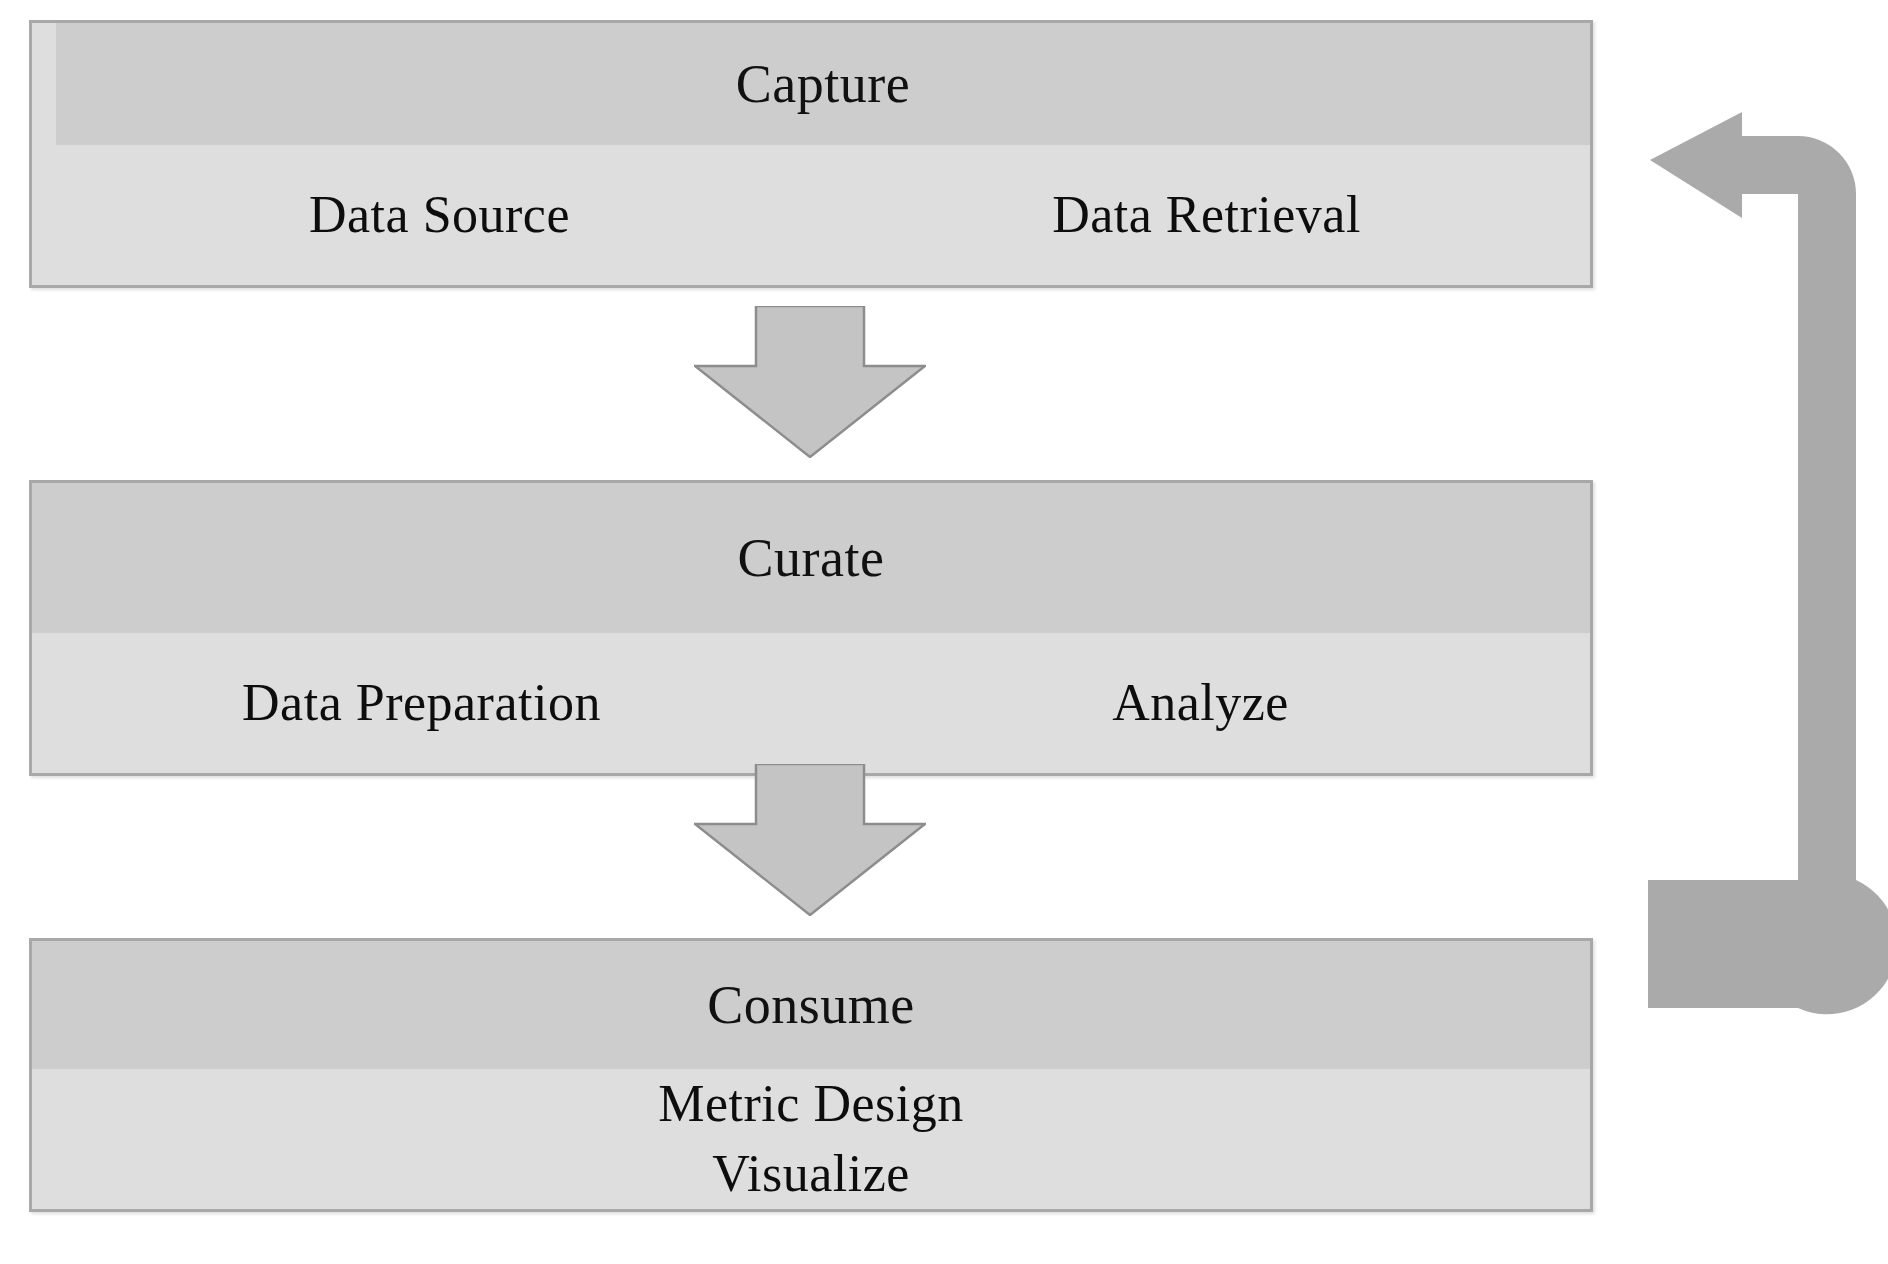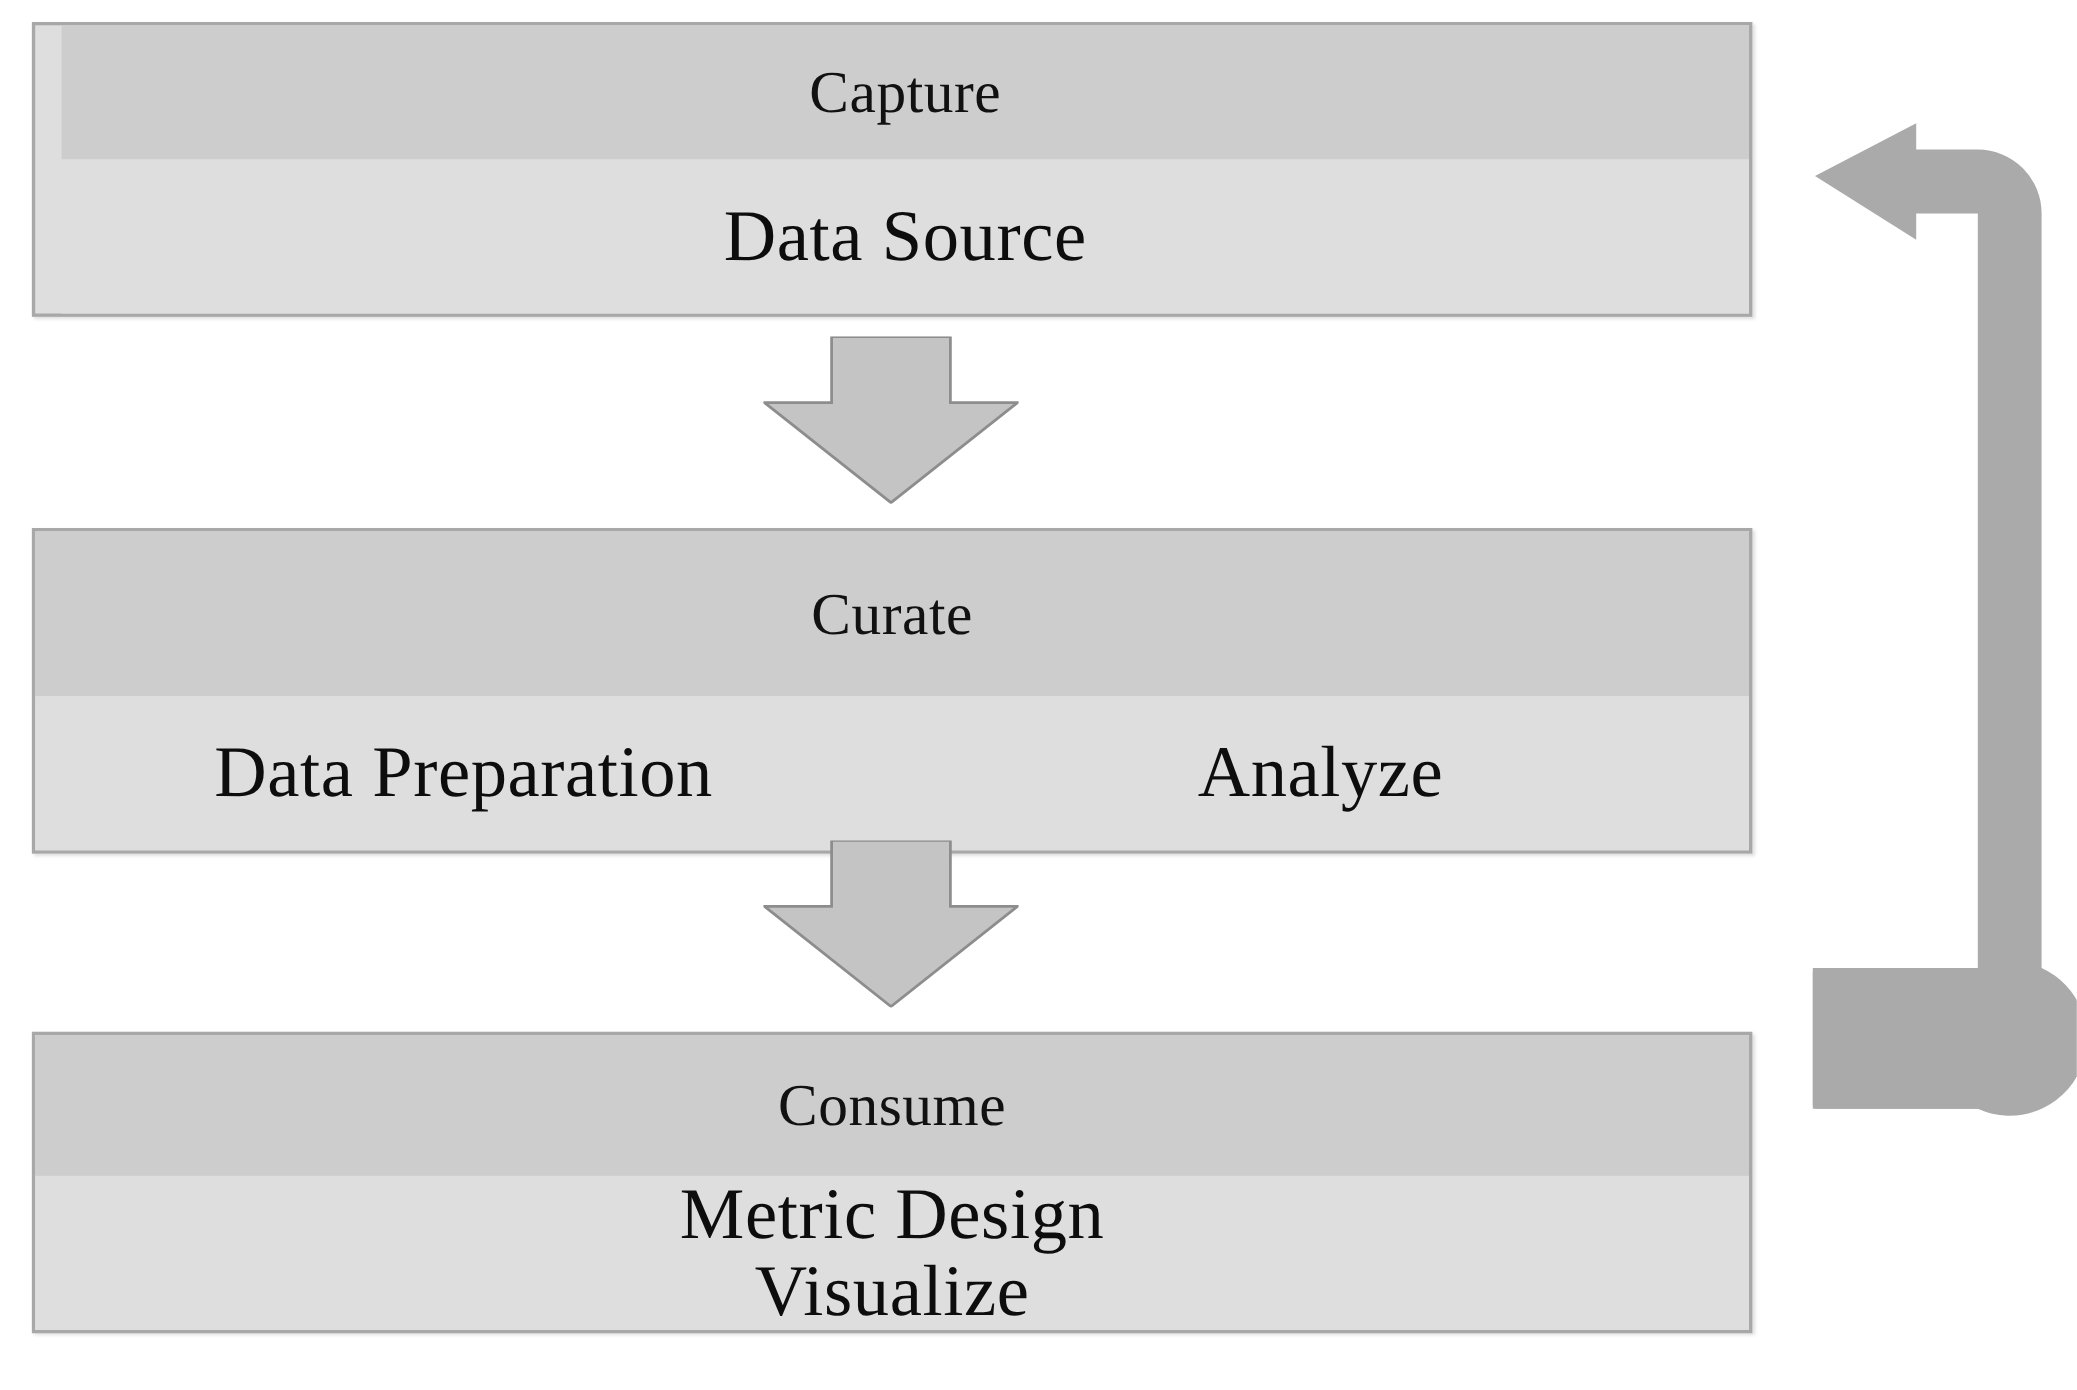--- a/index.html
+++ b/index.html
@@ -45,21 +45,21 @@
     display: flex;
     align-items: center;
     background: #dedede;
   }
   .stage-cell {
     flex: 1 1 50%;
     display: flex;
     align-items: center;
     justify-content: center;
     color: #0d0d0d;
-    font-size: 66px;
+    font-size: 52px;
     line-height: 1;
     letter-spacing: 0.5px;
   }
 
   
   #stage-capture  { top: 20px; padding-left: 24px;  }
   #stage-capture  .stage-body { height: 140px; }
   #stage-curate   { top: 480px; }
   #stage-curate   .stage-body { height: 140px; }
   #stage-consume  { top: 938px; }
@@ -89,20 +89,21 @@
 </style>
 </head>
 <body>
 
 <div id="canvas">
 
   <div class="stage" id="stage-capture">
     <div class="stage-header">Capture</div>
     <div class="stage-body">
       <div class="stage-cell">Data Source</div>
+      <div class="stage-cell">Data Retrieval</div>
     </div>
   </div>
 
   <div class="down-arrow" id="down-arrow-1">
     <svg width="232" height="152" viewBox="0 0 232 152" xmlns="http://www.w3.org/2000/svg">
       <polygon points="62,0 170,0 170,60 231,60 116,151 1,60 62,60" fill="#c4c4c4" stroke="#8d8d8d" stroke-width="2.5" stroke-linejoin="miter"></polygon>
     </svg>
   </div>
 
   <div class="stage" id="stage-curate">

